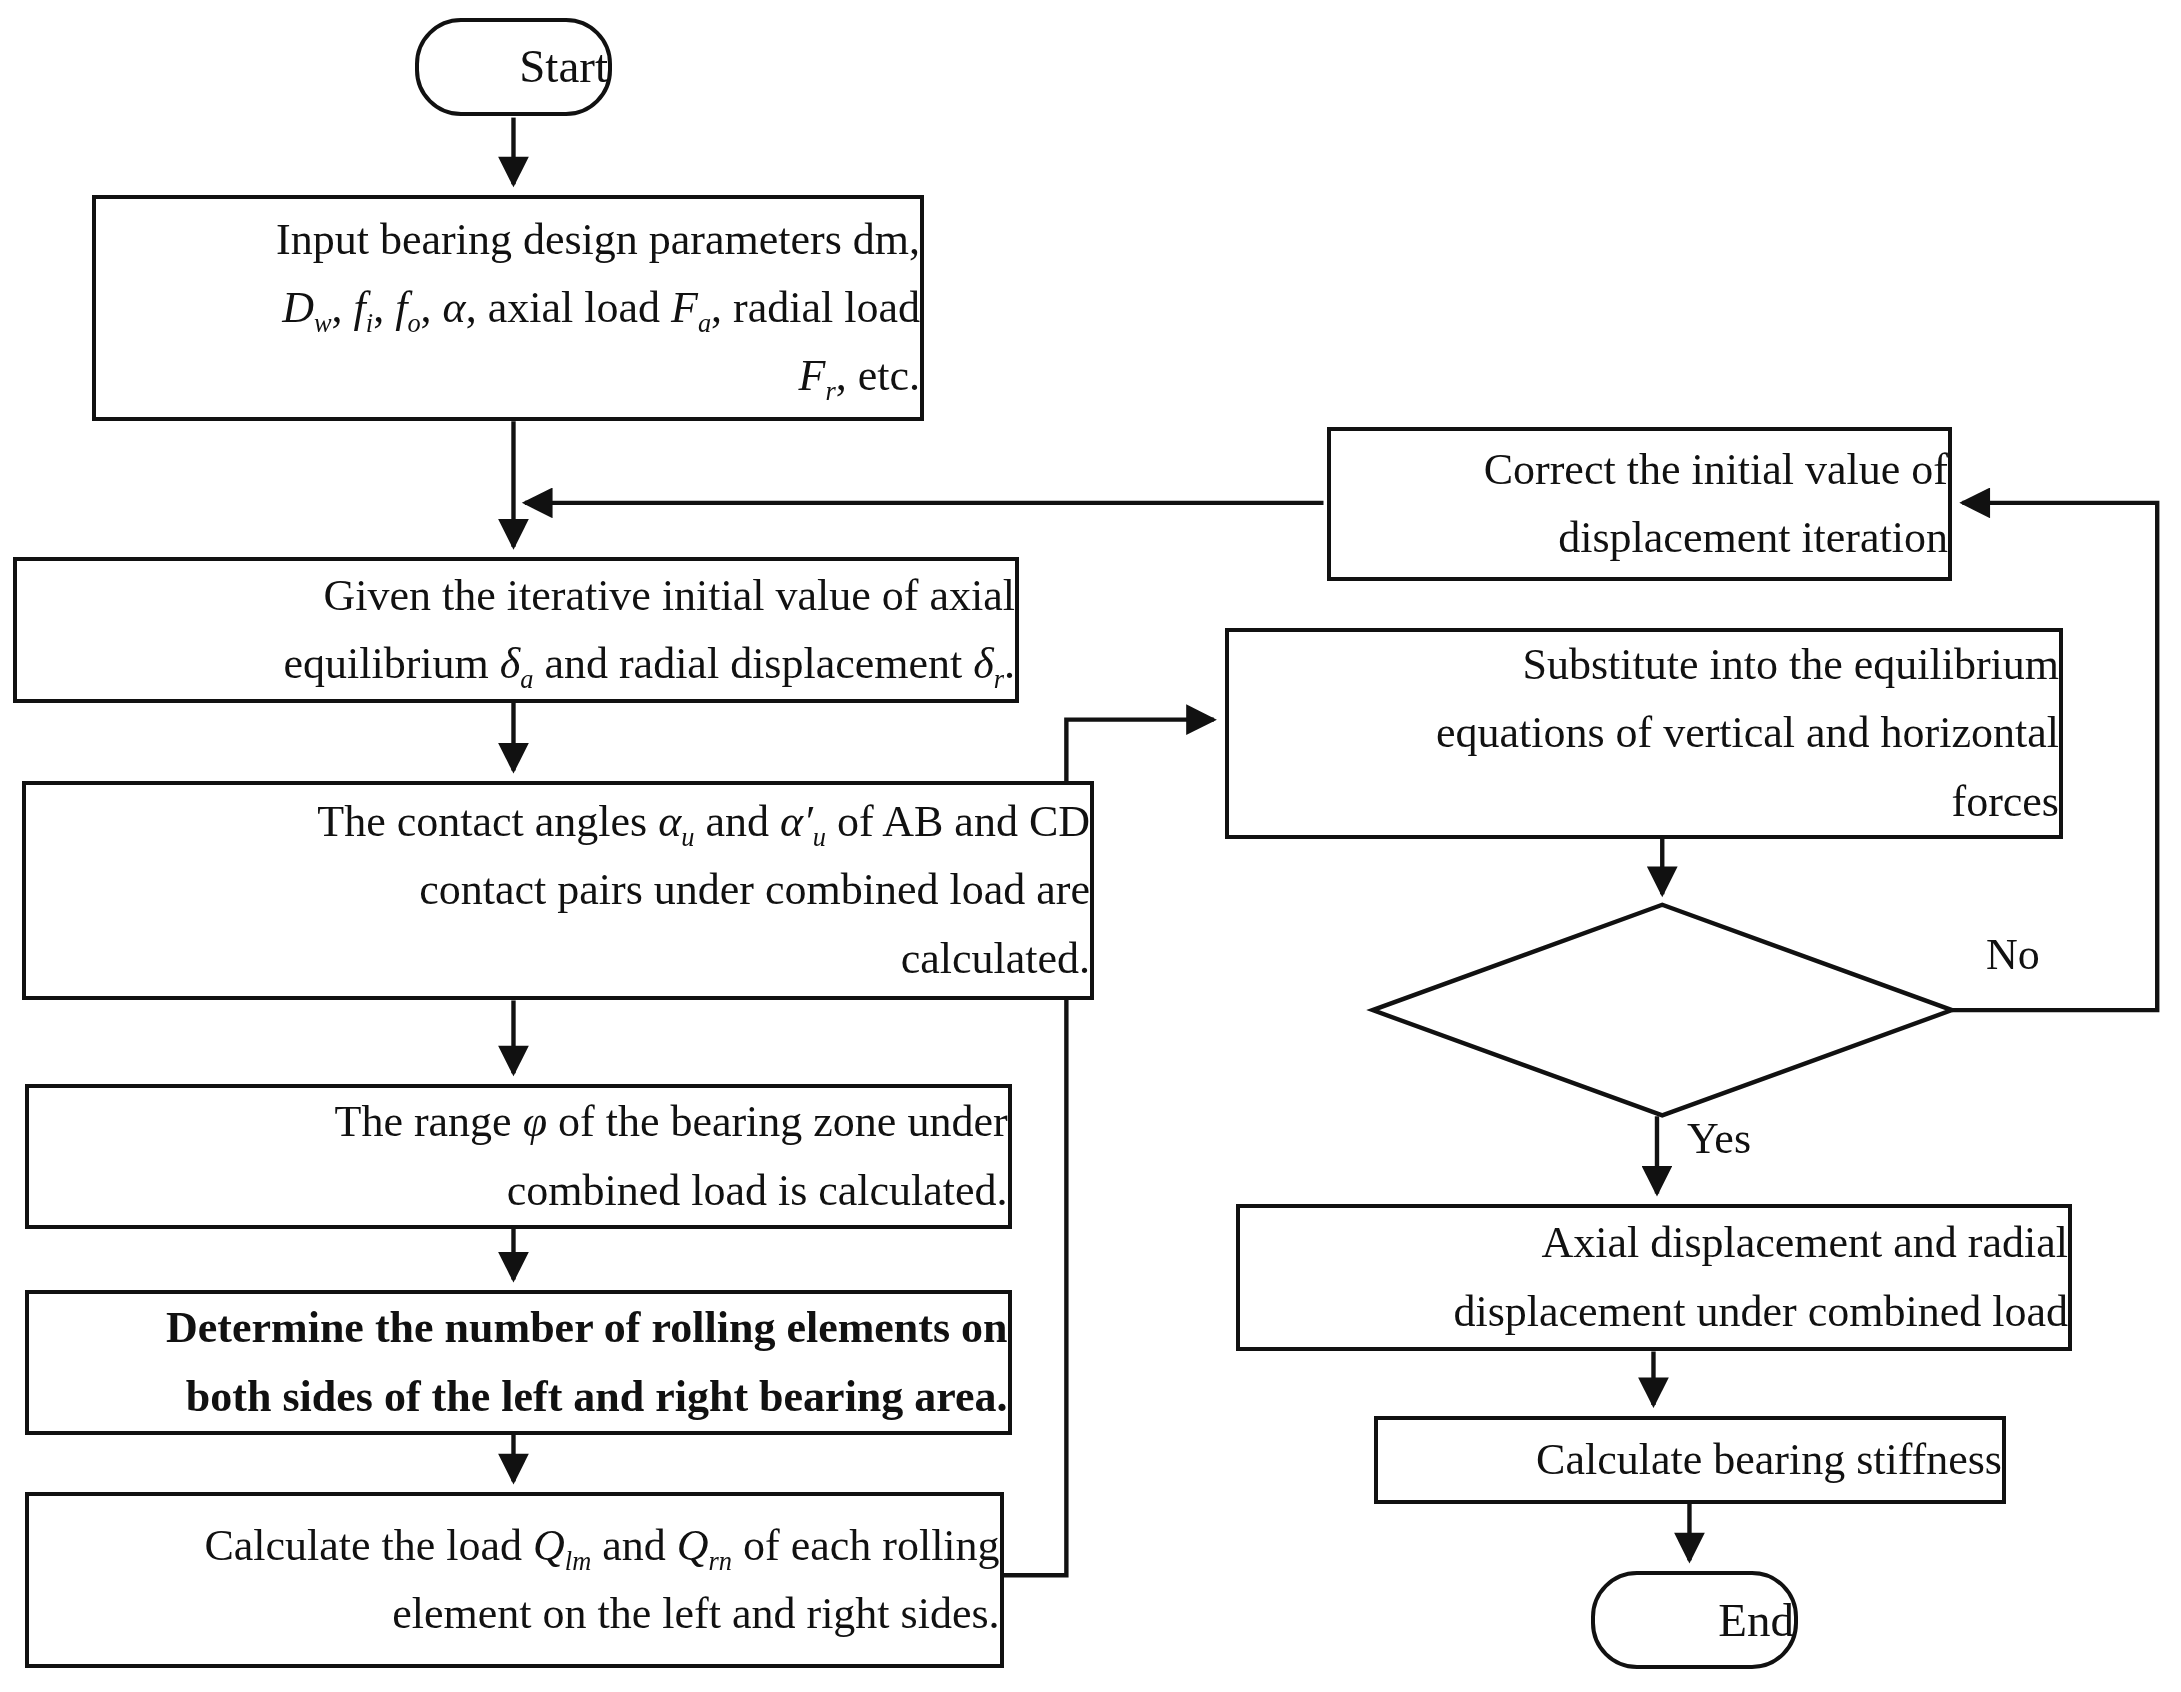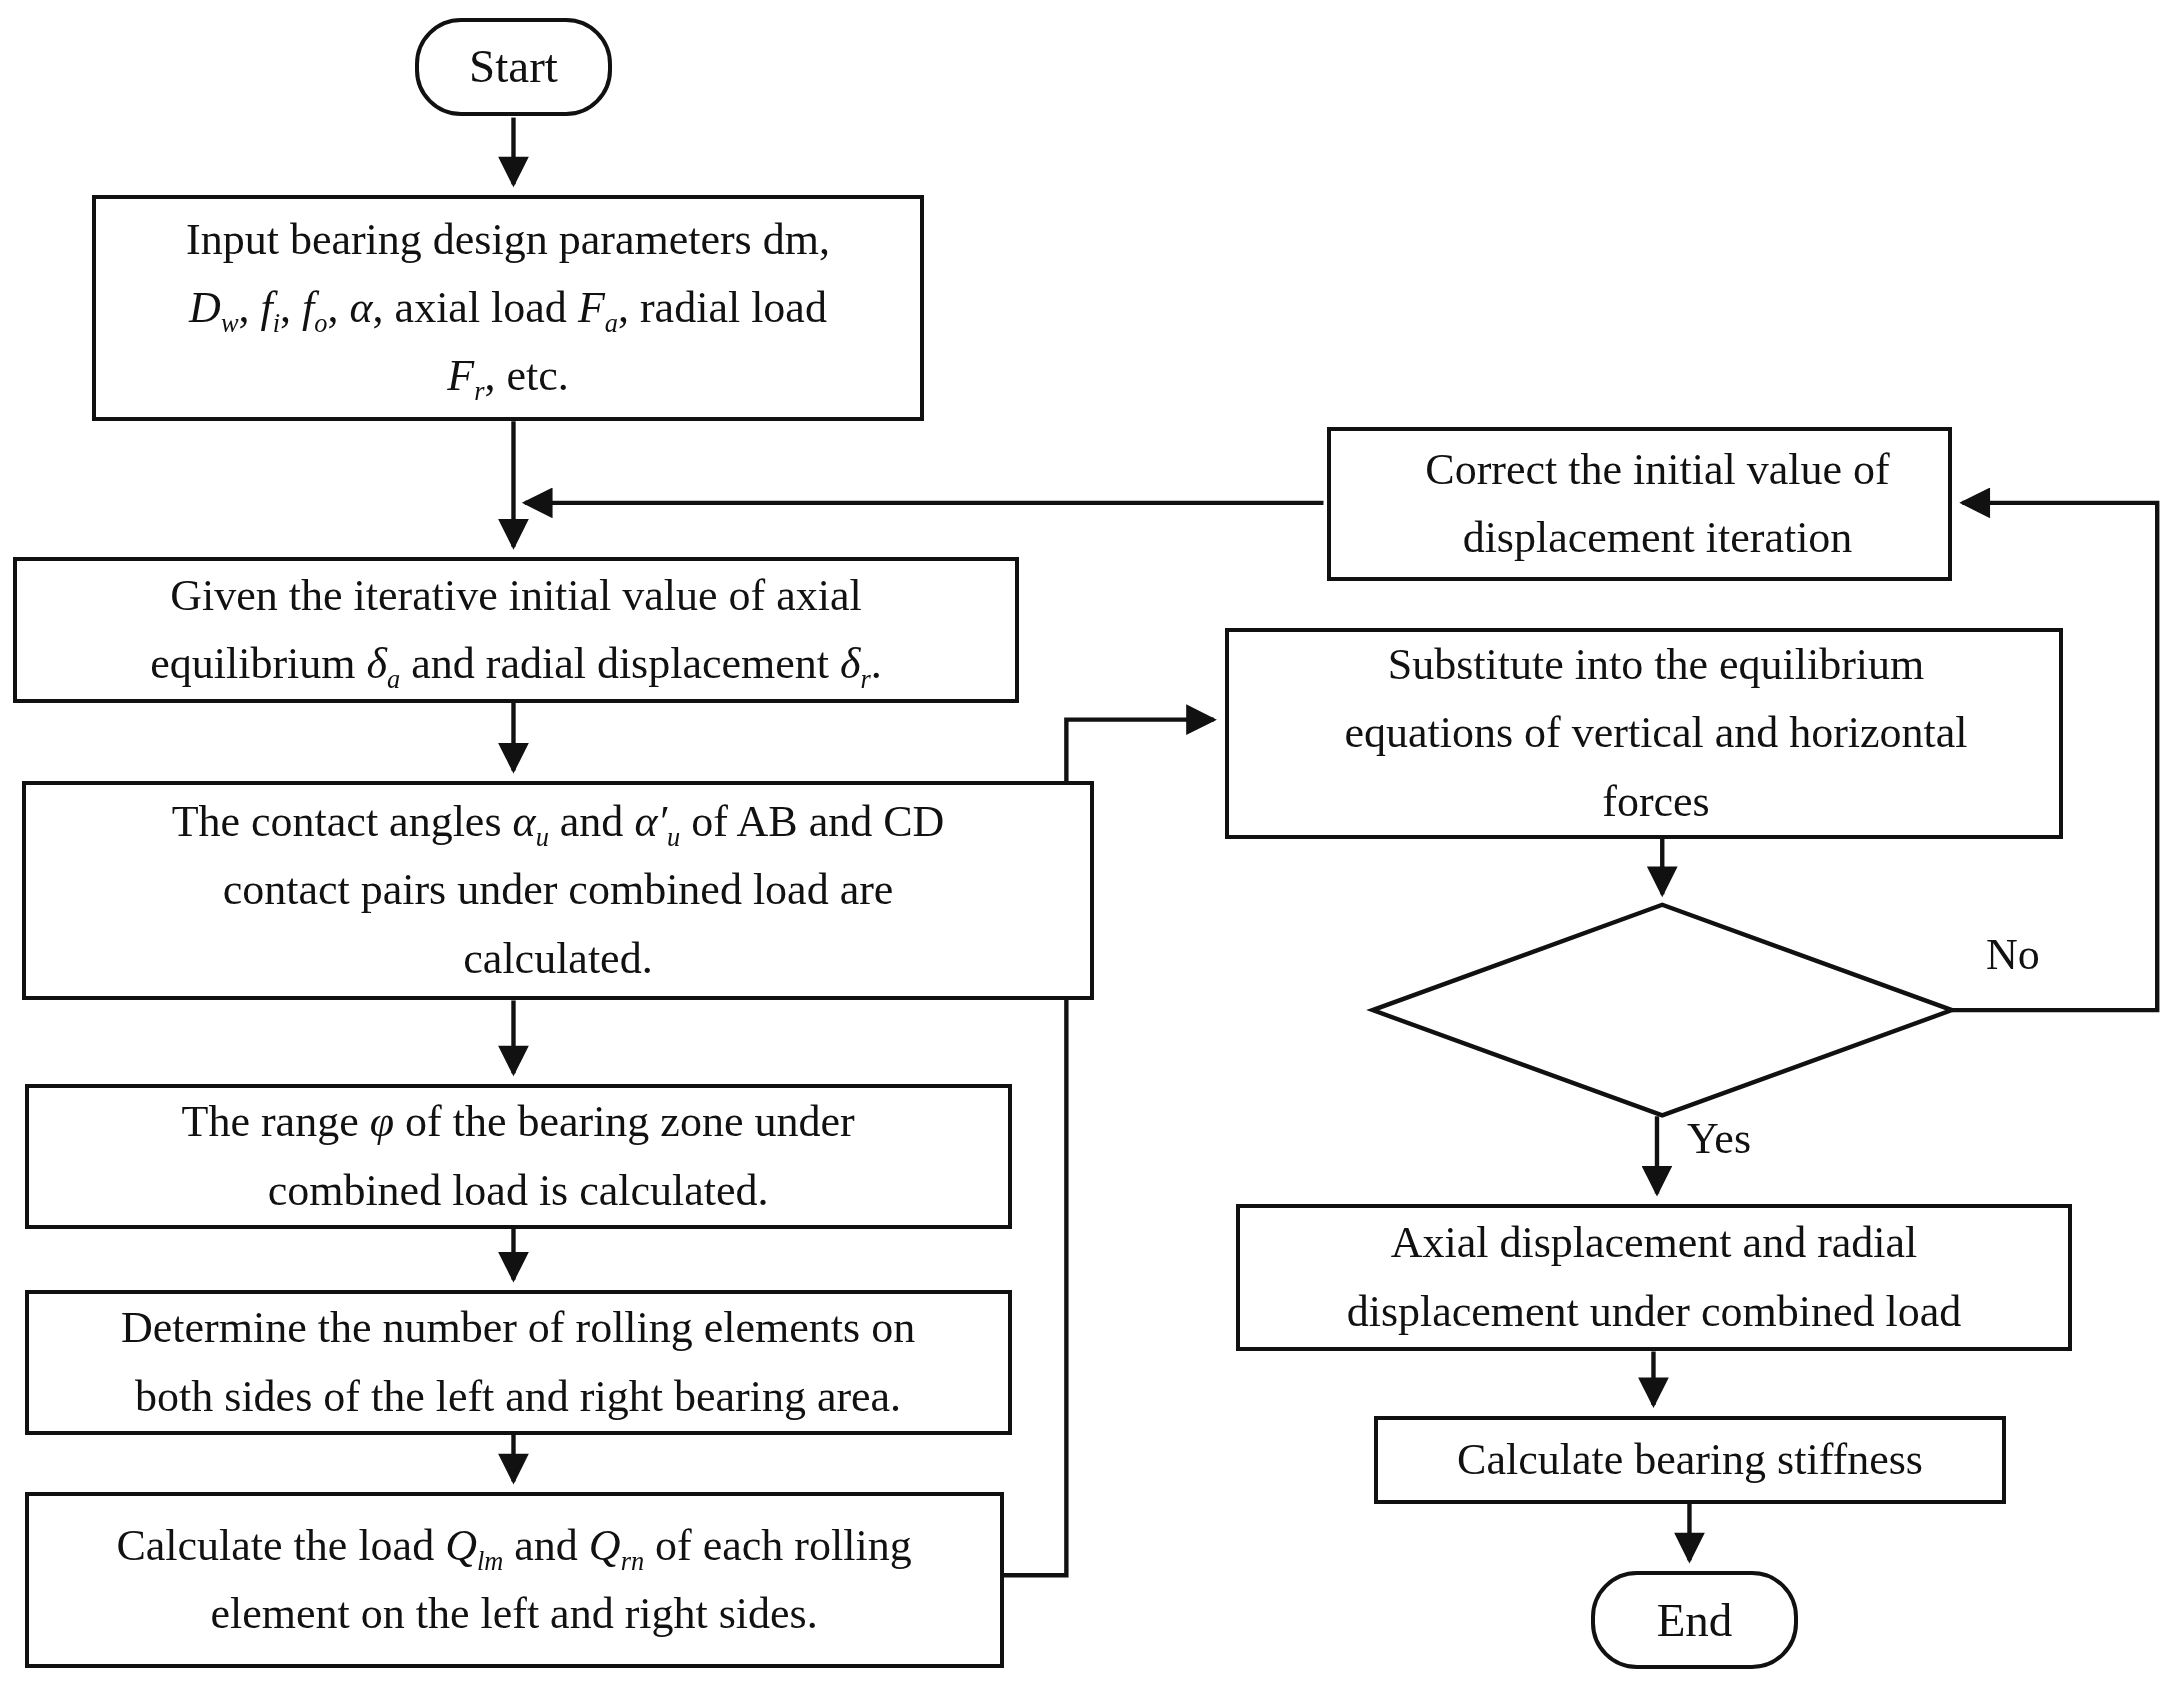--- a/index.html
+++ b/index.html
@@ -12,21 +12,21 @@
     color: #111111;
   }
   #wires { position: absolute; left: 0; top: 0; z-index: 1; }
   .node {
     position: absolute;
     box-sizing: border-box;
     background: #ffffff;
     border: 4.4px solid #111111;
     display: flex;
     flex-direction: column;
-    align-items: center;
+    align-items: flex-end;
     justify-content: center;
     text-align: center;
     font-size: 44px;
     line-height: 1.55;
     z-index: 2;
   }
   .terminal {
     border-radius: 46px;
     font-size: 47px;
   }
@@ -97,21 +97,21 @@
       <div class="line"><span>The contact angles </span><span class="it">α</span><sub class="it">u</sub><span> and </span><span class="it">α′</span><sub class="it">u</sub><span> of AB and CD</span></div>
       <div class="line"><span>contact pairs under combined load are</span></div>
       <div class="line"><span>calculated.</span></div>
     </div>
 
   <div class="node" style="left:24.6px; top:1084px; width:987px; height:145px;">
       <div class="line"><span>The range </span><span class="it">φ</span><span> of the bearing zone under</span></div>
       <div class="line"><span>combined load is calculated.</span></div>
     </div>
 
-  <div class="node" style="left:24.6px; top:1290px; width:987px; height:145px;">
+  <div class="node" style="left:24.6px; top:1290px; width:987px; height:145px;font-weight:bold;">
       <div class="line"><span>Determine the number of rolling elements on</span></div>
       <div class="line"><span>both sides of the left and right bearing area.</span></div>
     </div>
 
   <div class="node" style="left:24.6px; top:1492px; width:979px; height:176px;">
       <div class="line"><span>Calculate the load </span><span class="it">Q</span><sub class="it">lm</sub><span> and </span><span class="it">Q</span><sub class="it">rn</sub><span> of each rolling</span></div>
       <div class="line"><span>element on the left and right sides.</span></div>
     </div>
 
   <div class="node" style="left:1327px; top:427px; width:625px; height:154px;padding-left:36px;">

